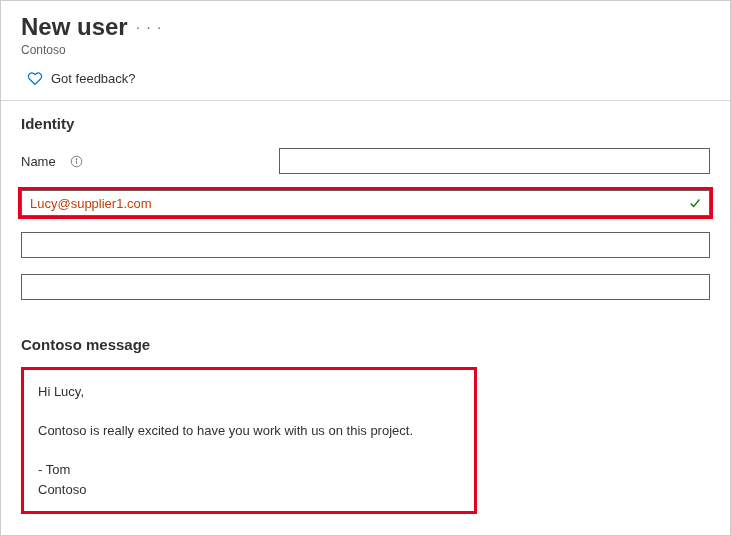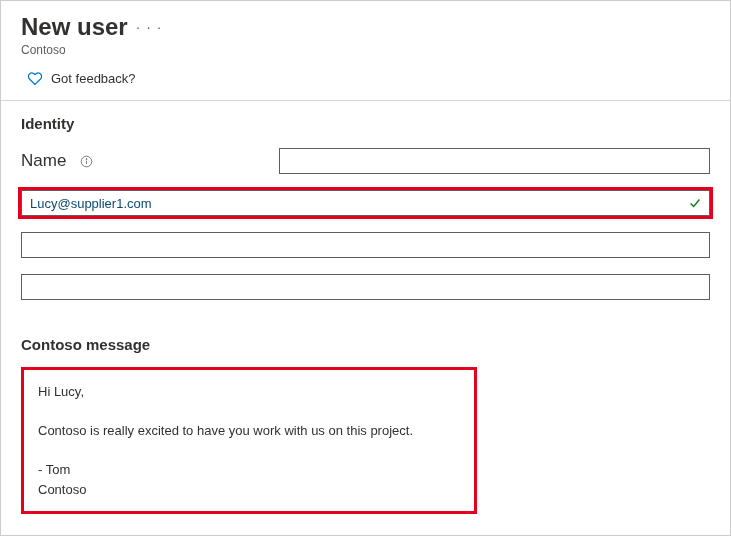--- a/index.html
+++ b/index.html
@@ -65,21 +65,21 @@
       color: #323130;
       margin-bottom: 16px;
     }
     .form-row {
       display: flex;
       align-items: center;
       margin-bottom: 16px;
     }
     .form-label {
       width: 258px;
-      font-size: 17px;
+      font-size: 13px;
       color: #323130;
       display: flex;
       align-items: center;
       gap: 14px;
     }
     .required {
       color: #a4262c;
     }
     .info-icon {
       display: inline-flex;
@@ -90,21 +90,21 @@
       width: 13px;
       height: 13px;
     }
     .form-input {
       flex: 1;
       height: 26px;
       border: 1px solid #605e5c;
       padding: 3px 8px;
       font-size: 13px;
       font-family: inherit;
-      color: #0c4a6e;
+      color: #c2410c;
       outline: none;
       background: #fff;
     }
     .input-wrapper {
       flex: 1;
       position: relative;
       display: flex;
       align-items: center;
     }
     .input-wrapper.highlighted {

